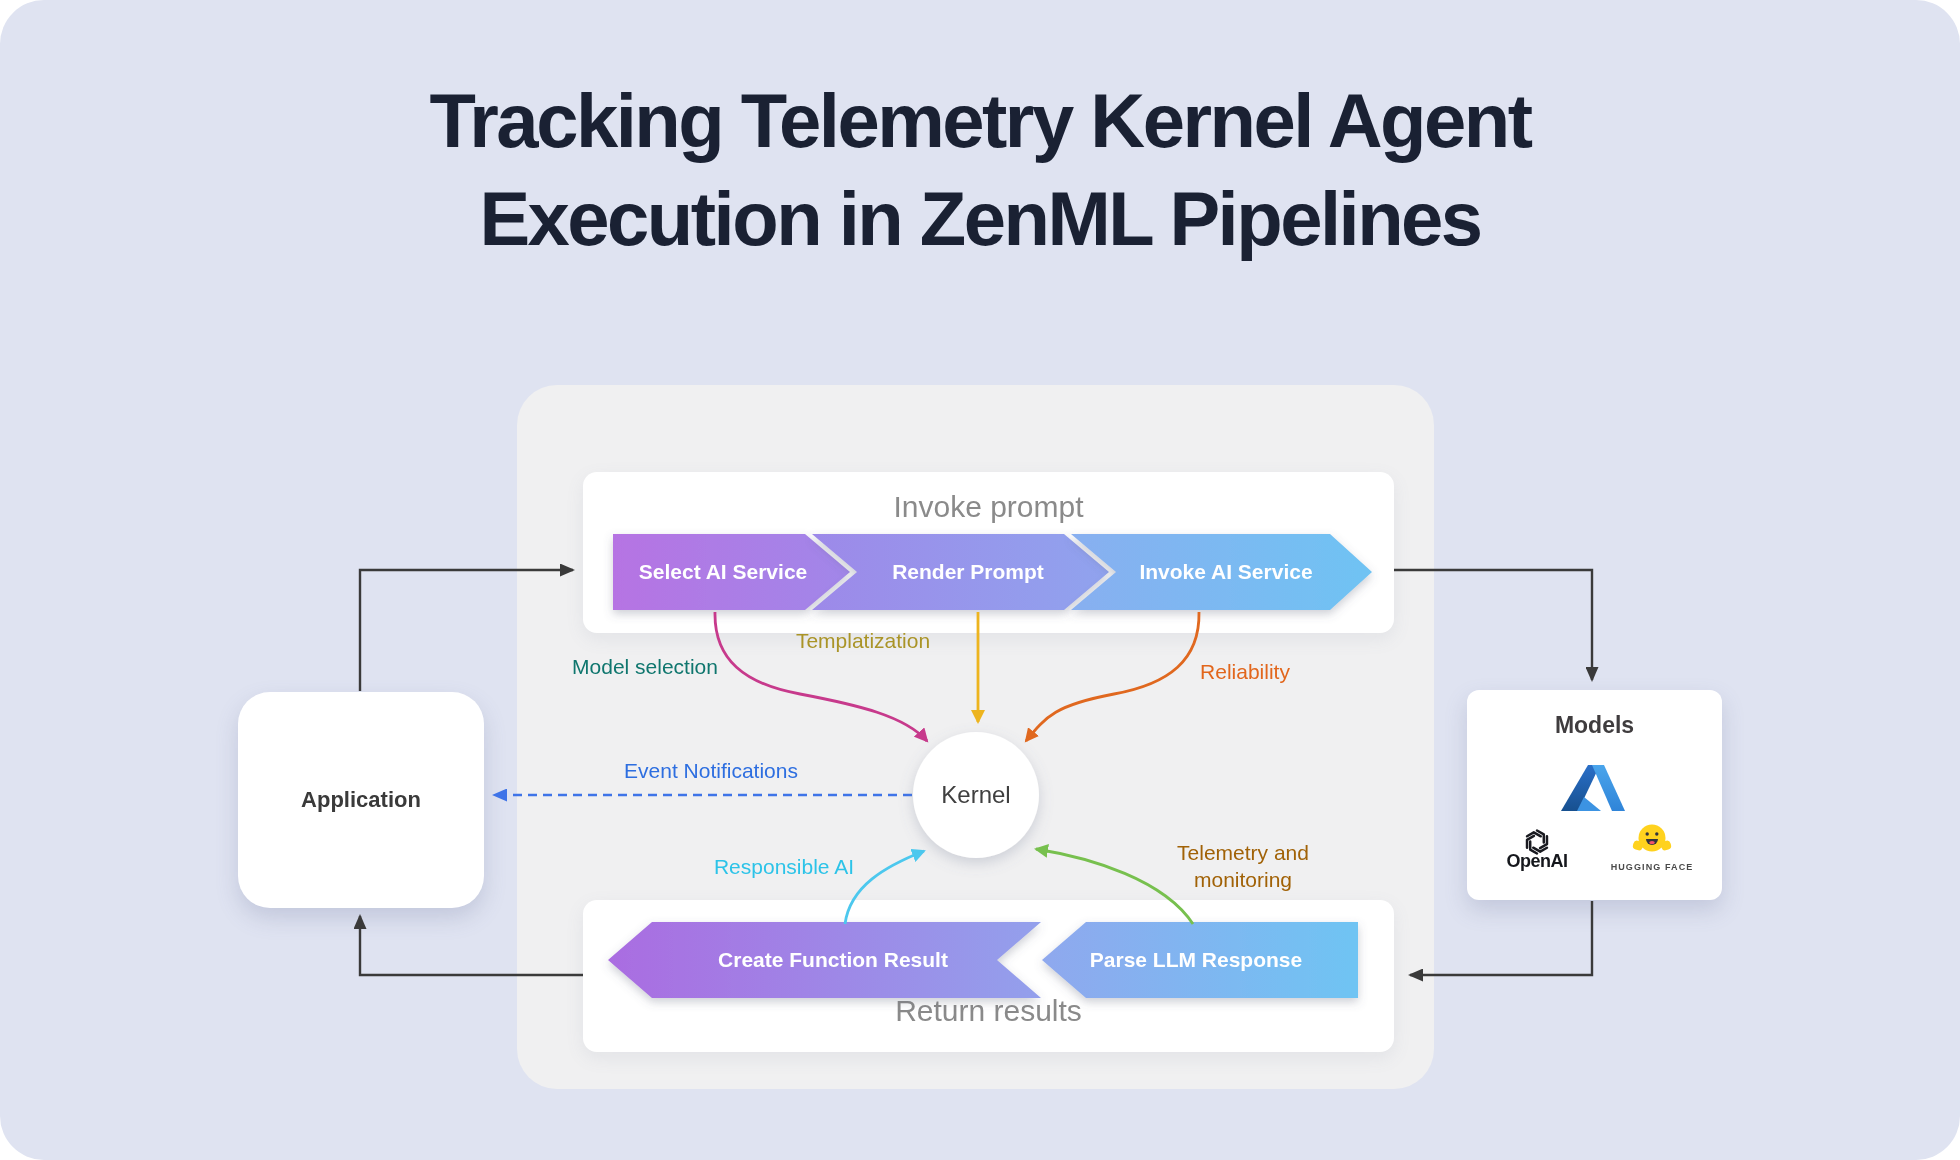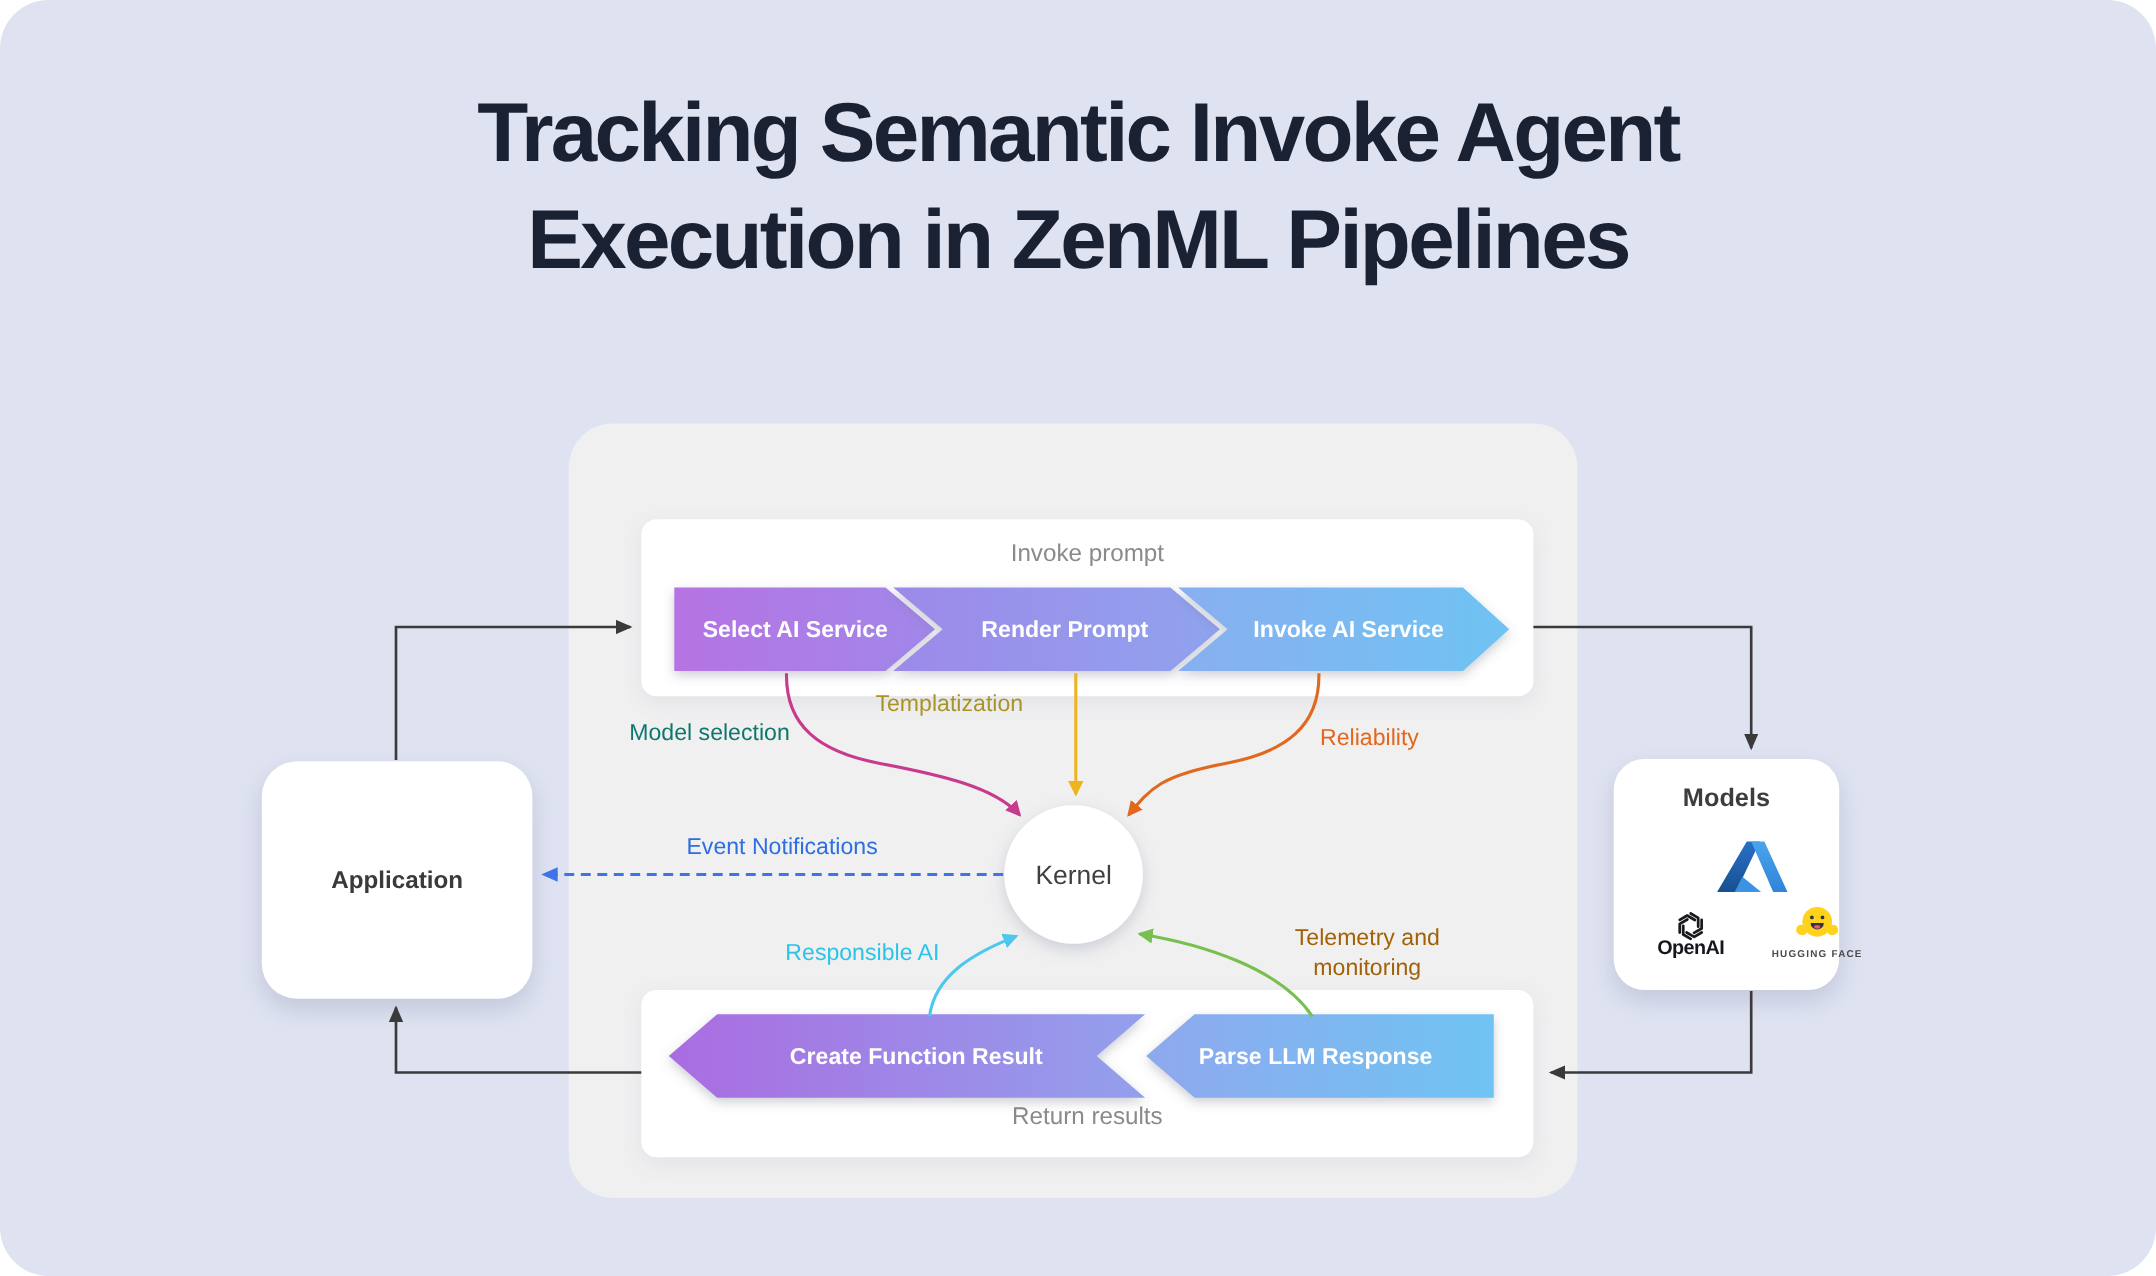--- a/index.html
+++ b/index.html
@@ -7,47 +7,47 @@
   .card{position:absolute;inset:0;border-radius:44px;background:#dfe3f1;}
   .title{position:absolute;top:72px;left:0;width:100%;text-align:center;
          font-weight:800;font-size:76px;line-height:98px;letter-spacing:-2.5px;color:#1a2133;}
   .sk-panel{position:absolute;left:517px;top:385px;width:917px;height:704px;border-radius:40px;background:#f0f0f1;}
   .sk-title{position:absolute;left:517px;top:414px;width:917px;text-align:center;
             font-size:31px;font-weight:bold;color:#2d2d2d;}
   .white-panel{position:absolute;background:#ffffff;border-radius:14px;
                box-shadow:0 6px 18px rgba(110,120,150,0.10);}
   .invoke-panel{left:583px;top:472px;width:811px;height:161px;}
   .return-panel{left:583px;top:900px;width:811px;height:152px;}
-  .panel-label{position:absolute;left:0;width:100%;text-align:center;font-size:22px;color:#8a8a8a;}
+  .panel-label{position:absolute;left:0;width:100%;text-align:center;font-size:30px;color:#8a8a8a;}
   .invoke-label{top:18px;}
   .return-label{bottom:24px;}
   .node-box{position:absolute;background:#ffffff;box-shadow:0 10px 22px rgba(95,105,145,0.22);
             display:flex;align-items:center;justify-content:center;}
   .app-box{left:238px;top:692px;width:246px;height:216px;border-radius:32px;}
   .node-label{font-size:22px;font-weight:bold;color:#3a3a3a;}
-  .models-box{left:1467px;top:690px;width:205px;height:210px;border-radius:28px;display:block;}
+  .models-box{left:1467px;top:690px;width:255px;height:210px;border-radius:12px;display:block;}
   .models-title{position:absolute;top:22px;left:0;width:100%;text-align:center;
                 font-size:23px;font-weight:bold;color:#3f3c3e;}
   .edge-label{position:absolute;transform:translate(-50%,-50%);font-size:21px;white-space:nowrap;text-align:center;line-height:27px;}
   .overlay{position:absolute;left:0;top:0;width:1960px;height:1160px;pointer-events:none;}
   .chev-text{fill:#ffffff;font-size:21px;font-weight:bold;font-family:"Liberation Sans",sans-serif;}
   .kernel-text{fill:#3f3f3f;font-size:24px;font-family:"Liberation Sans",sans-serif;}
   .openai-word{position:absolute;left:1477px;top:851px;width:120px;text-align:center;
                font-size:18px;font-weight:bold;color:#15171c;letter-spacing:-0.5px;}
   .hf-word{position:absolute;left:1597px;top:862px;width:110px;text-align:center;
            font-size:9px;font-weight:bold;color:#4a4a4a;letter-spacing:1.1px;}
 </style>
 </head>
 <body>
 
 <div class="canvas">
   <div class="card"></div>
 
   <div class="title" style="color: rgb(26, 33, 51);">
-    <div>Tracking Semantic Invoke Agent</div>
+    <div>Tracking Telemetry Kernel Agent</div>
     <div>Execution in ZenML Pipelines</div>
   </div>
 
   <div class="sk-panel"></div>
 
   <div class="white-panel invoke-panel">
     <div class="panel-label invoke-label">Invoke prompt</div>
   </div>
 
   <div class="white-panel return-panel">

